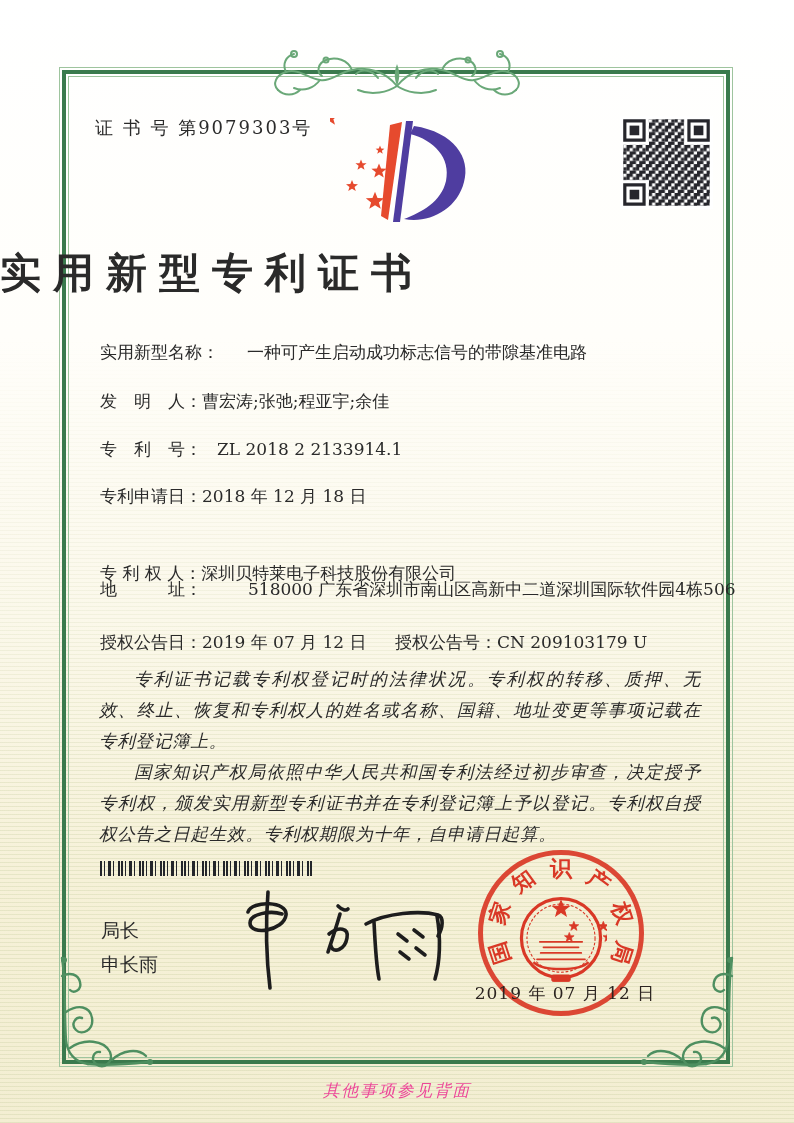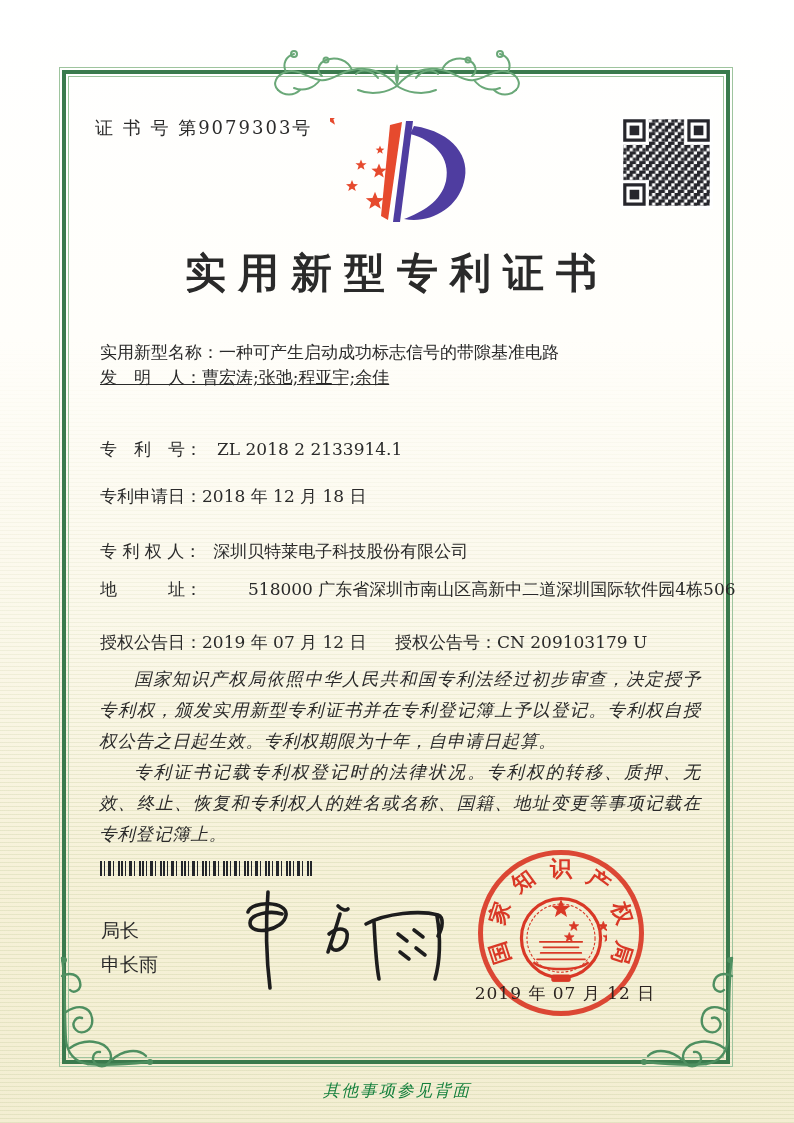--- a/index.html
+++ b/index.html
@@ -19,28 +19,28 @@
   .frame{position:absolute;left:62px;top:70px;width:668px;height:994px;
     border:4px solid #3a7a4d;box-sizing:border-box;}
   .frame::before{content:"";position:absolute;inset:-7px;border:1px solid #9ec49e;}
   .frame::after{content:"";position:absolute;inset:2px;border:1px solid #9ec49e;}
   .content{position:absolute;inset:0;z-index:3;}
   .deco{position:absolute;z-index:4;pointer-events:none;}
 
   .cert-no{position:absolute;left:95px;top:116px;font-size:18px;letter-spacing:2px;white-space:pre;}
   .logo{position:absolute;left:330px;top:118px;}
   .qr{position:absolute;left:620px;top:116px;}
-  .title{position:absolute;left:0;right:0;top:246px;text-align:center;
+  .title{position:absolute;left:0;right:0;top:246px;text-align:left;
     font-size:41px;font-weight:600;letter-spacing:12px;white-space:pre;}
 
   .row{position:absolute;left:100px;display:flex;font-size:17px;line-height:26px;}
   .row .lbl{white-space:pre;flex:0 0 auto;}
   .row .val{white-space:pre-wrap;}
-  .r-name{top:339px;} .r-inventor{top:364px;text-decoration:underline;} .r-patno{top:436px;gap:15px;}
-  .r-filing{top:483px;} .r-patentee{top:538px;gap:12px;}
+  .r-name{top:339px;gap:28px;} .r-inventor{top:388px;} .r-patno{top:436px;gap:15px;}
+  .r-filing{top:483px;} .r-patentee{top:560px;}
   .r-addr{top:576px;} .r-addr .val{width:500px;margin-left:46px;}
   .r-grantdate{top:629px;} .r-grantno{top:629px;left:395px;}
 
   .legal{position:absolute;left:99px;top:664px;width:602px;
     font-size:17.5px;line-height:31px;font-style:italic;letter-spacing:0.8px;text-align:justify;}
   .legal p{margin:0;text-indent:2em;}
 
   .barcode{position:absolute;left:100px;top:861px;width:212px;height:15px;
     background:repeating-linear-gradient(90deg,
       #24262b 0 2px,transparent 2px 4px,#24262b 4px 5px,transparent 5px 8px,
@@ -61,21 +61,21 @@
   .sc4{transform:translate(-50%,-50%) rotate(36deg)   translateY(-64px);}
   .sc5{transform:translate(-50%,-50%) rotate(72deg)   translateY(-64px);}
   .sc6{transform:translate(-50%,-50%) rotate(108deg)  translateY(-64px);}
   .seal-emblem{position:absolute;left:50%;top:54%;transform:translate(-50%,-50%);}
   .seal-date{position:absolute;left:470px;top:982px;width:190px;text-align:center;
     font-size:17px;color:#2b2420;letter-spacing:1px;z-index:6;white-space:pre;}
 
   .page-num{position:absolute;left:0;right:0;top:1029px;text-align:center;
     font-size:15px;letter-spacing:2px;white-space:pre;}
   .back-note{position:absolute;left:0;right:0;top:1080px;text-align:center;
-    font-size:16.5px;font-style:italic;letter-spacing:2px;color:#15803d;}
+    font-size:16.5px;font-style:italic;letter-spacing:2px;color:#ec4899;}
 </style>
 </head>
 <body>
 
 <div class="sheet">
   <div class="bg-tint"></div>
   <div class="bg-stripes"></div>
   <div class="frame"></div>
 
   <svg class="deco" style="left:268px;top:44px;" width="258" height="62" viewBox="0 0 258 62">
@@ -195,22 +195,22 @@
     <div class="row r-grantdate">
       <span class="lbl">授权公告日：</span>
       <span class="val">2019 年 07 月 12 日</span>
     </div>
     <div class="row r-grantno">
       <span class="lbl">授权公告号：</span>
       <span class="val">CN 209103179 U</span>
     </div>
 
     <div class="legal">
+      <p>专利证书记载专利权登记时的法律状况。专利权的转移、质押、无效、终止、恢复和专利权人的姓名或名称、国籍、地址变更等事项记载在专利登记簿上。</p>
       <p>国家知识产权局依照中华人民共和国专利法经过初步审查，决定授予专利权，颁发实用新型专利证书并在专利登记簿上予以登记。专利权自授权公告之日起生效。专利权期限为十年，自申请日起算。</p>
-      <p>专利证书记载专利权登记时的法律状况。专利权的转移、质押、无效、终止、恢复和专利权人的姓名或名称、国籍、地址变更等事项记载在专利登记簿上。</p>
     </div>
 
     <div class="barcode"></div>
 
     <div class="director">
       <div>局长</div>
       <div>申长雨</div>
     </div>
 
     <svg class="signature" width="235" height="112" viewBox="0 0 235 112">

